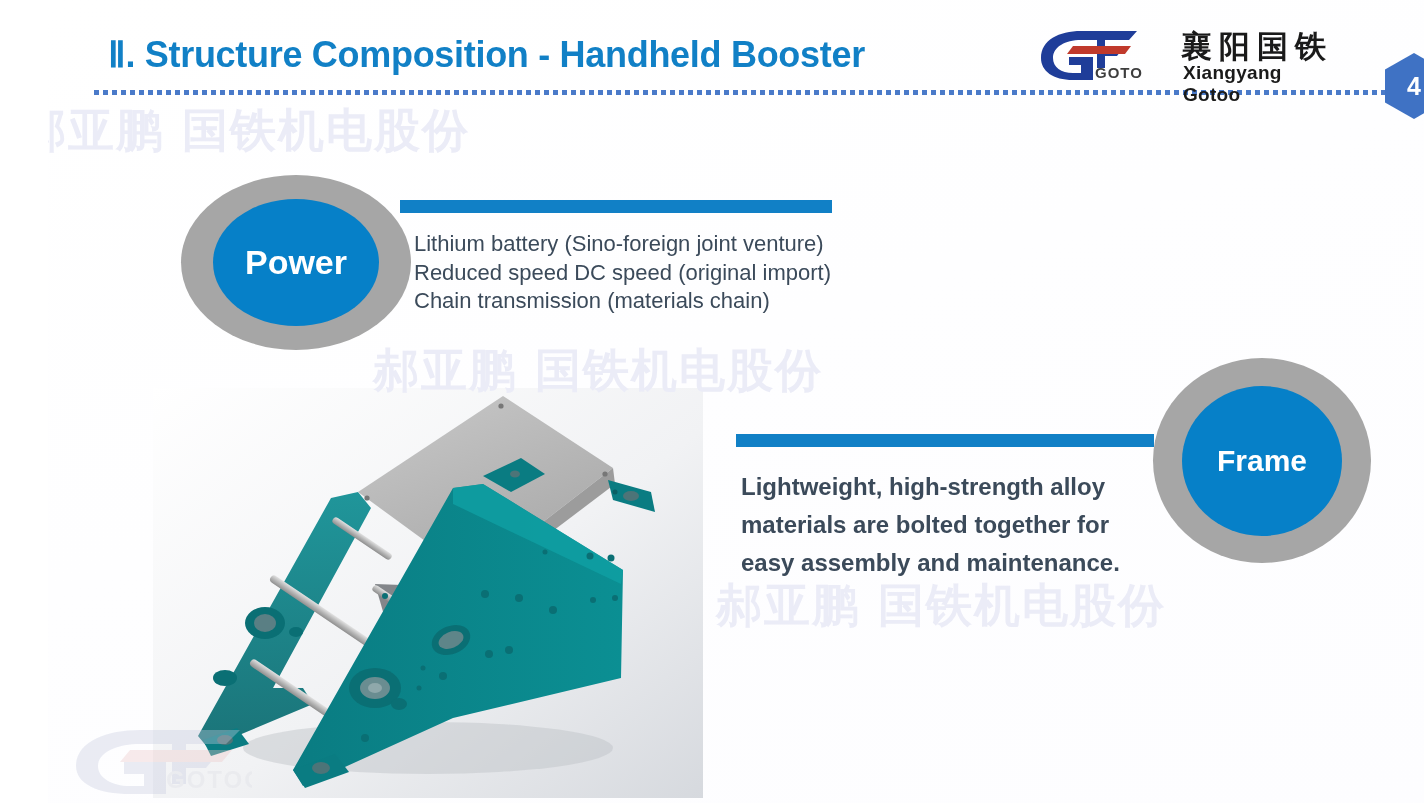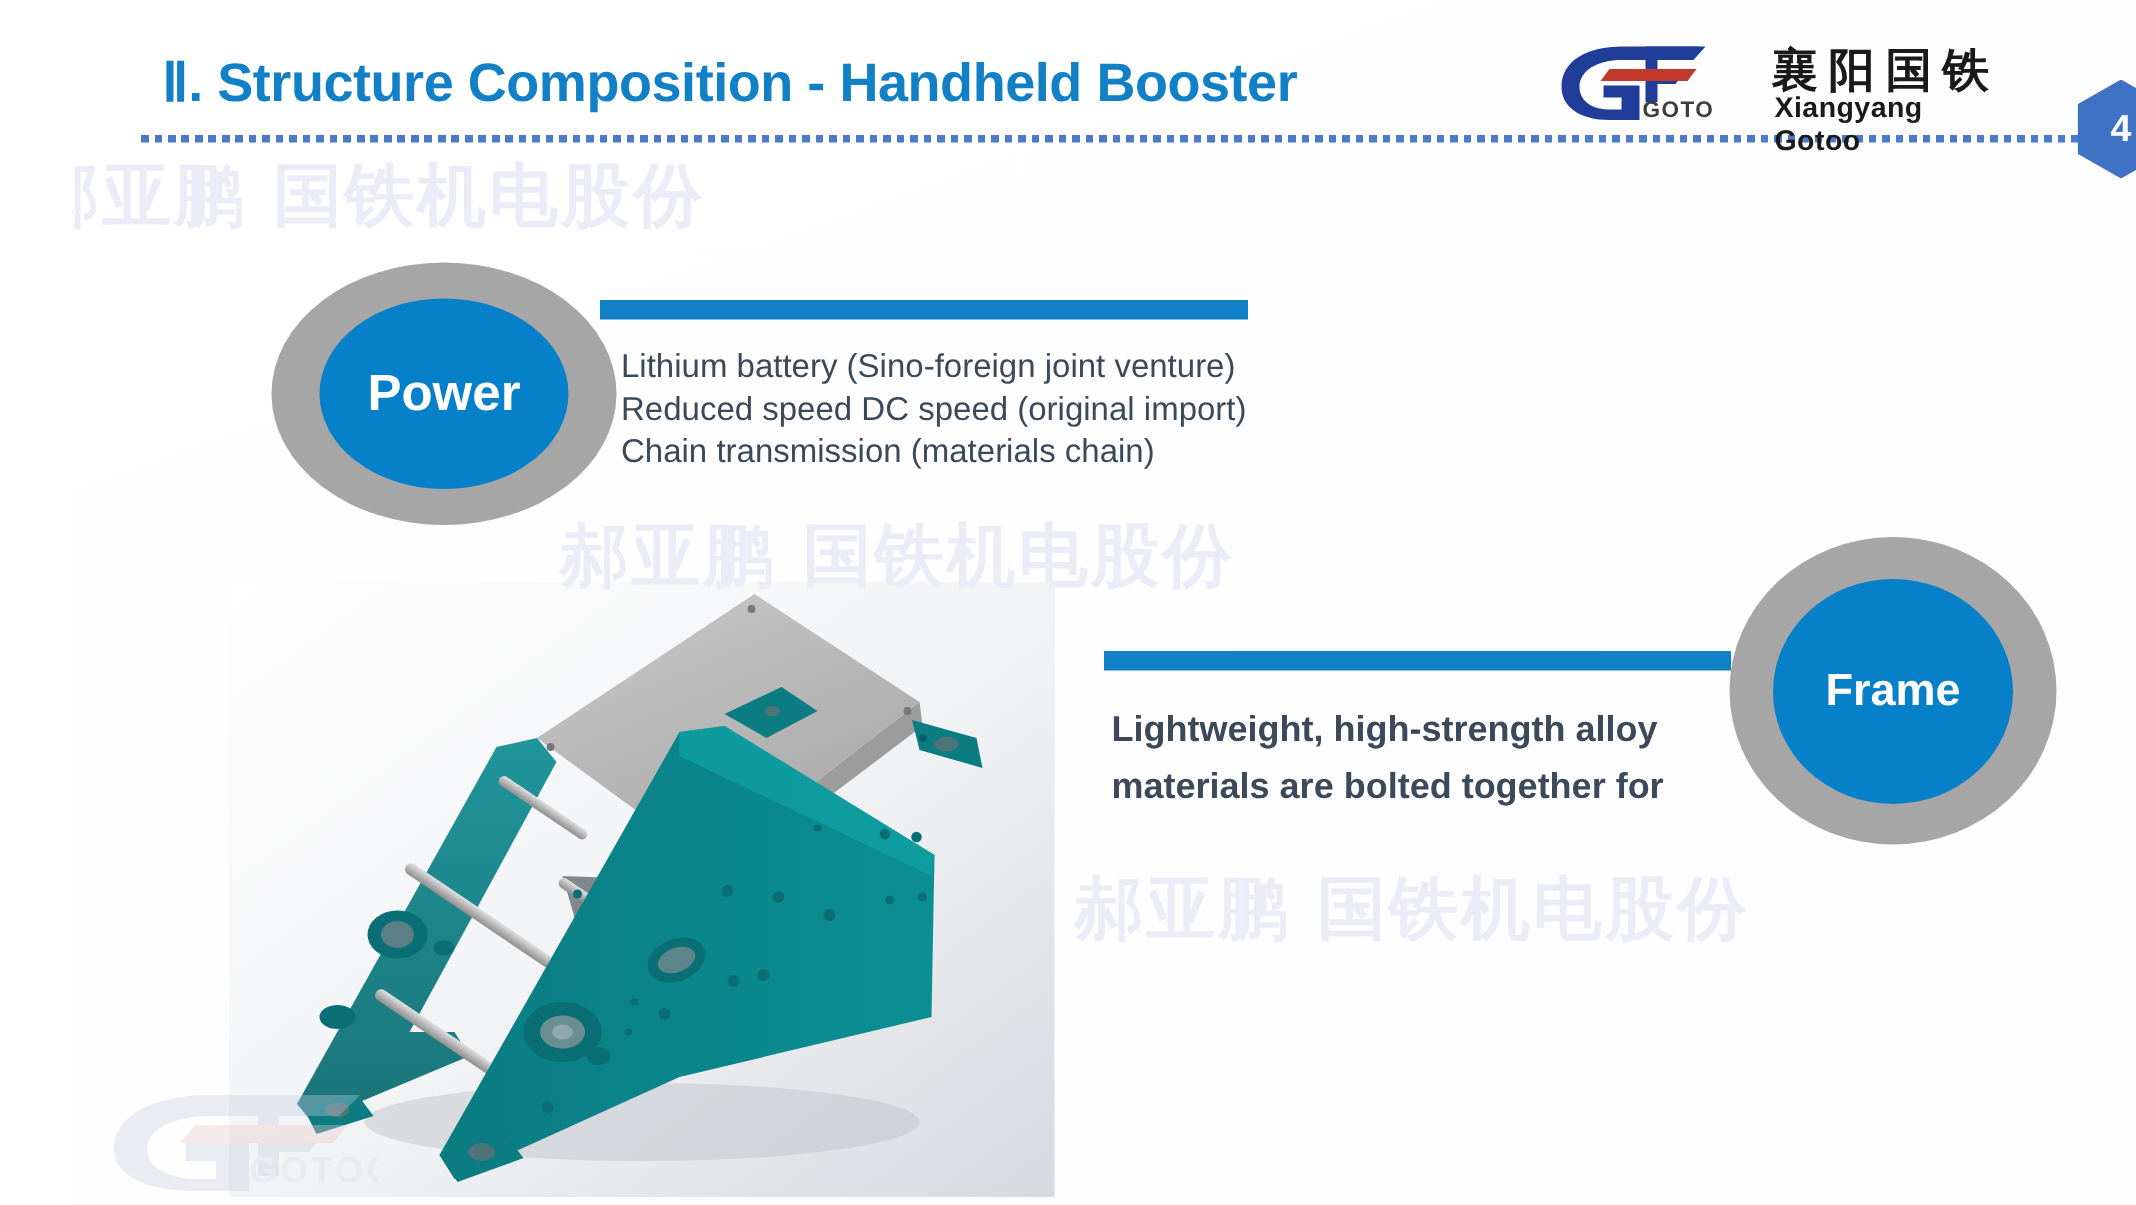--- a/index.html
+++ b/index.html
@@ -225,20 +225,21 @@
 
   <div class="ring" id="frame-ring">
     <div class="inner">
       <span>Frame</span>
     </div>
   </div>
   <div class="bar" id="frame-bar"></div>
   <div id="frame-text">
     <div>Lightweight, high-strength alloy</div>
     <div>materials are bolted together for</div>
+    <div class="lastline">easy assembly and maintenance.</div>
   </div>
 
   <div id="product-image">
     <svg viewBox="0 0 550 410">
       <defs>
         <linearGradient id="bgGrad" x1="0" y1="0" x2="1" y2="1">
           <stop offset="0%" stop-color="#ffffff"></stop>
           <stop offset="55%" stop-color="#f1f2f4"></stop>
           <stop offset="100%" stop-color="#d6d9de"></stop>
         </linearGradient>

